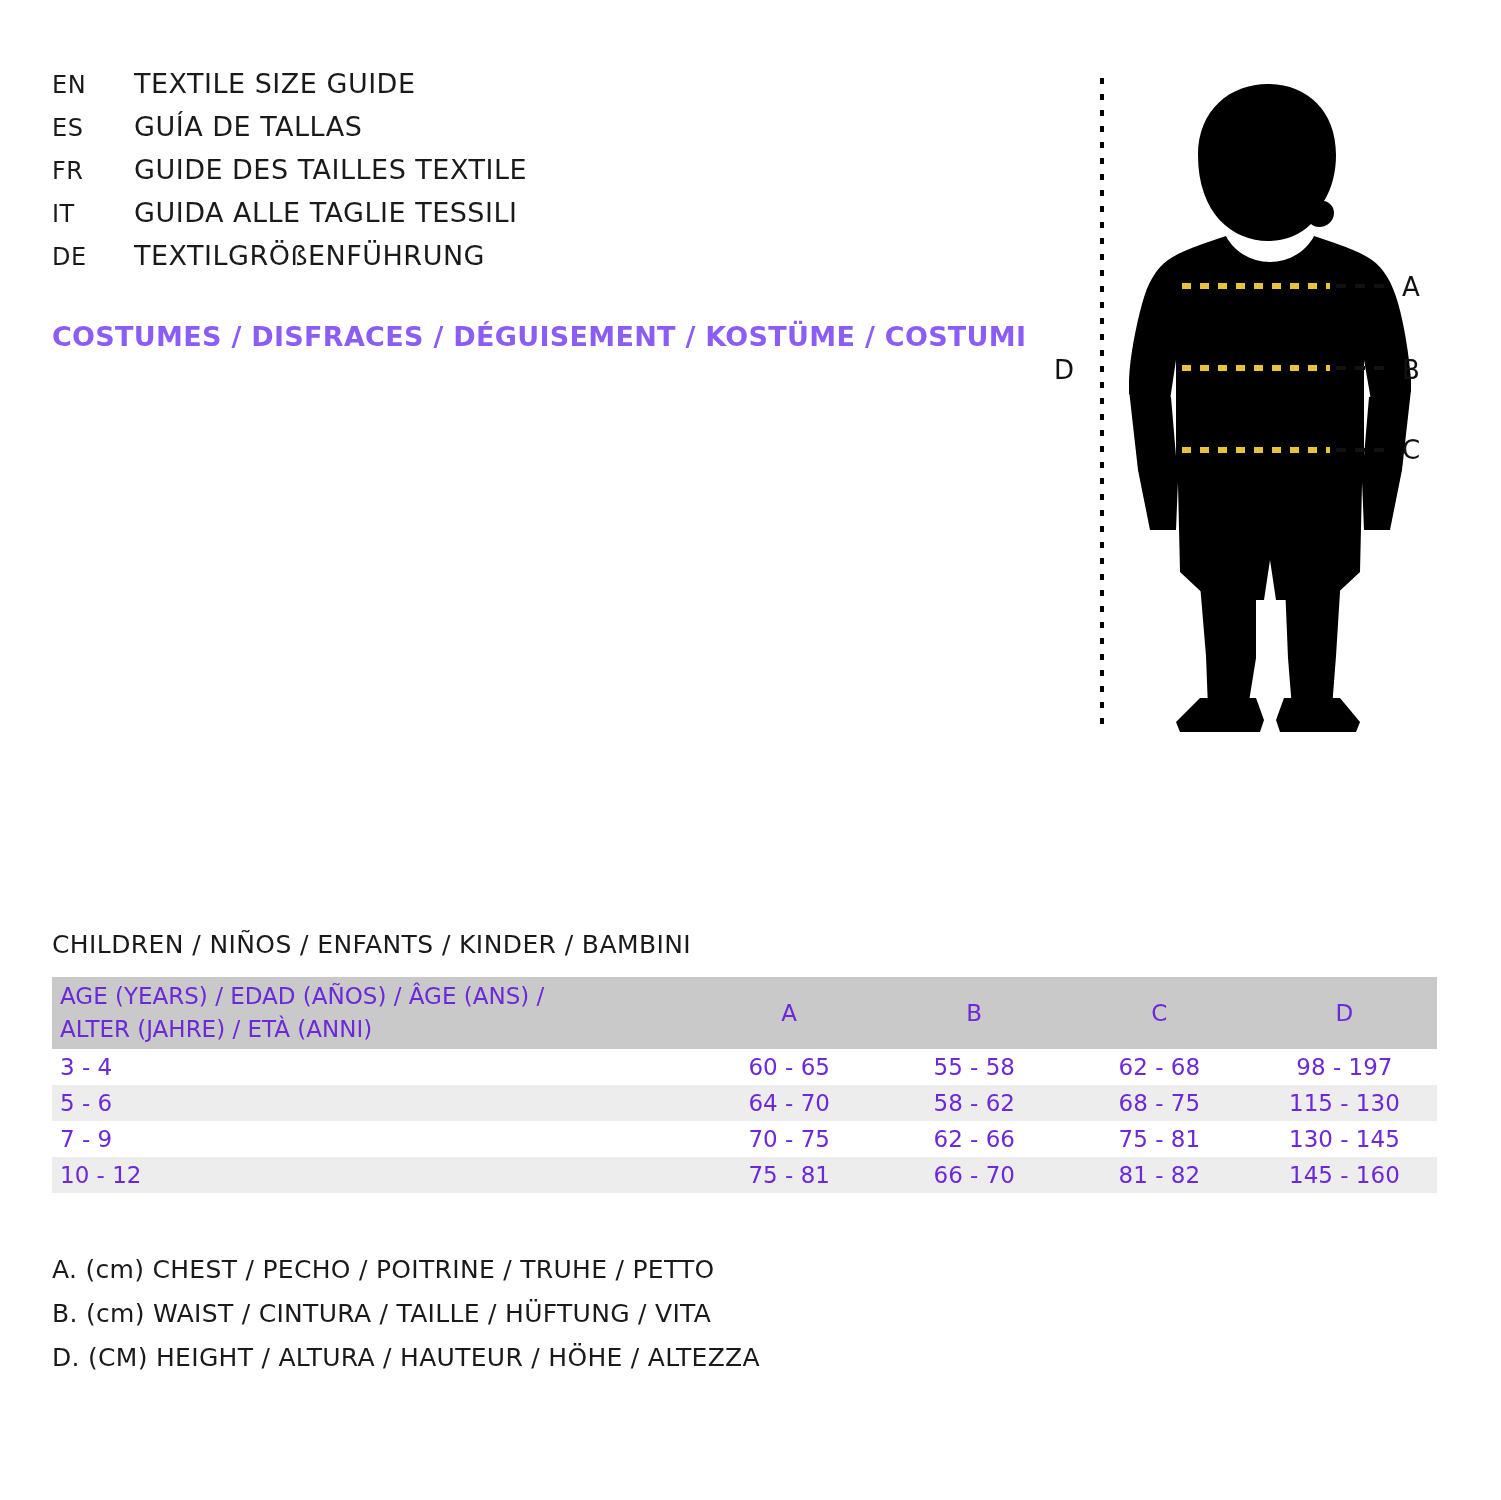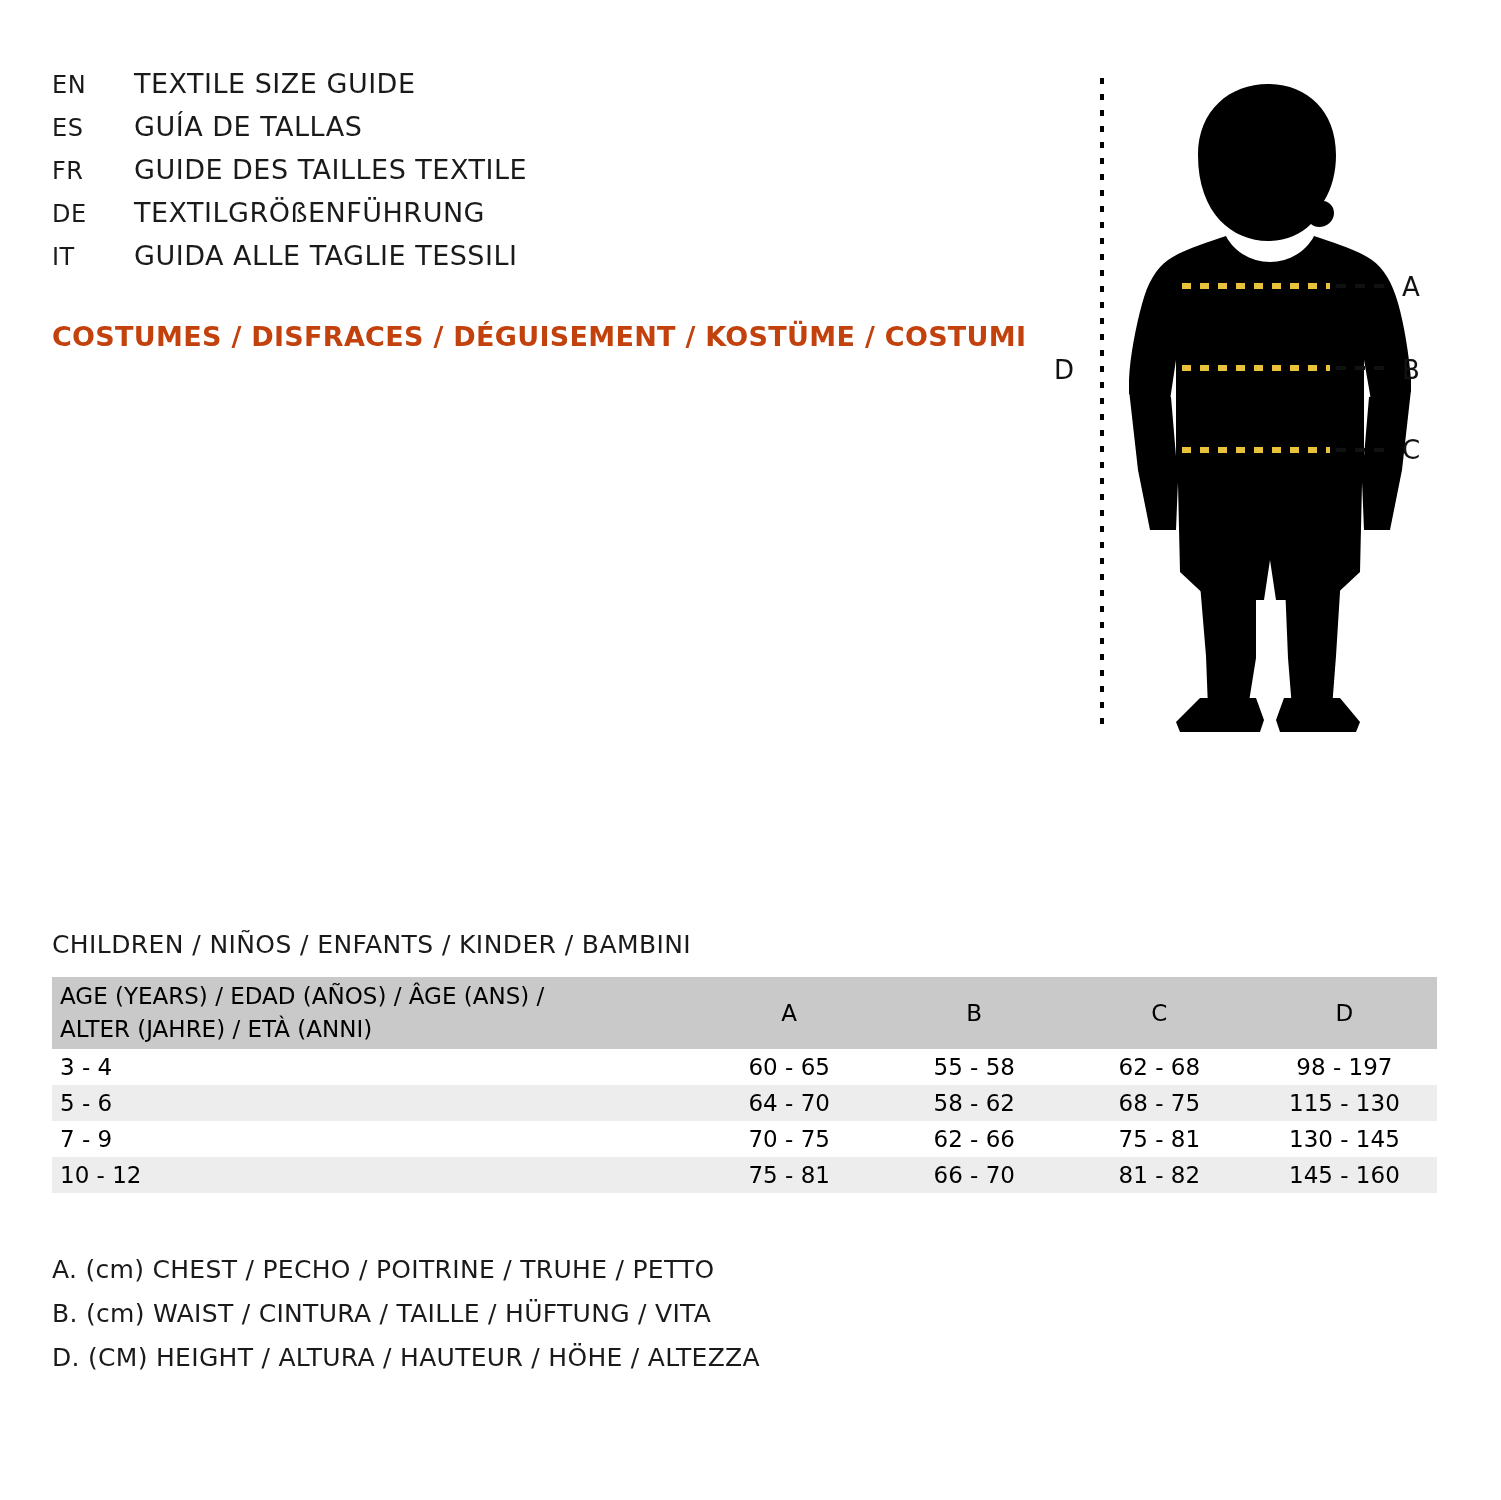--- a/index.html
+++ b/index.html
@@ -37,21 +37,21 @@
   .lang-text {
     font-size: 27px;
     letter-spacing: 0.5px;
     color: #1a1a1a;
   }
   .costumes-line {
     margin-top: 38px;
     font-size: 27px;
     font-weight: bold;
     letter-spacing: 0.3px;
-    color: #c2410c;
+    color: #8b5cf6;
   }
 
   
   .figure-area {
     position: absolute;
     left: 1030px;
     top: 60px;
     width: 430px;
     height: 700px;
   }
@@ -81,21 +81,21 @@
   .table-caption {
     font-size: 25px;
     letter-spacing: 0.4px;
     color: #1a1a1a;
     margin-bottom: 18px;
   }
   table.size-table {
     border-collapse: collapse;
     width: 1385px;
     font-size: 23px;
-    color: #000000;
+    color: #6d28d9;
   }
   table.size-table th,
   table.size-table td {
     padding: 0;
     font-weight: normal;
     text-align: center;
     height: 36px;
     vertical-align: middle;
   }
   table.size-table thead th {
@@ -146,26 +146,26 @@
   </div>
   <div class="lang-row">
     <div class="lang-code">ES</div>
     <div class="lang-text">GUÍA DE TALLAS</div>
   </div>
   <div class="lang-row">
     <div class="lang-code">FR</div>
     <div class="lang-text">GUIDE DES TAILLES TEXTILE</div>
   </div>
   <div class="lang-row">
+    <div class="lang-code">IT</div>
+    <div class="lang-text">GUIDA ALLE TAGLIE TESSILI</div>
+  </div>
+  <div class="lang-row">
     <div class="lang-code">DE</div>
     <div class="lang-text">TEXTILGRÖßENFÜHRUNG</div>
-  </div>
-  <div class="lang-row">
-    <div class="lang-code">IT</div>
-    <div class="lang-text">GUIDA ALLE TAGLIE TESSILI</div>
   </div>
   <div class="costumes-line">COSTUMES / DISFRACES / DÉGUISEMENT / KOSTÜME / COSTUMI</div>
 </div>
 
 <div class="figure-area">
   <svg class="figure-svg" width="430" height="700" viewBox="0 0 430 700">
 
     <line x1="72" y1="18" x2="72" y2="672" stroke="#000000" stroke-width="4" stroke-dasharray="6 10"></line>
 
     <path d="M168 95 C168 50 200 24 238 24 C276 24 306 50 306 95 C306 112 302 128 294 141 C300 142 304 147 304 153 C304 161 297 167 289 167 C286 167 283 166 281 164 C271 174 256 181 238 181 C203 181 168 154 168 95 Z" fill="#000000"></path>

